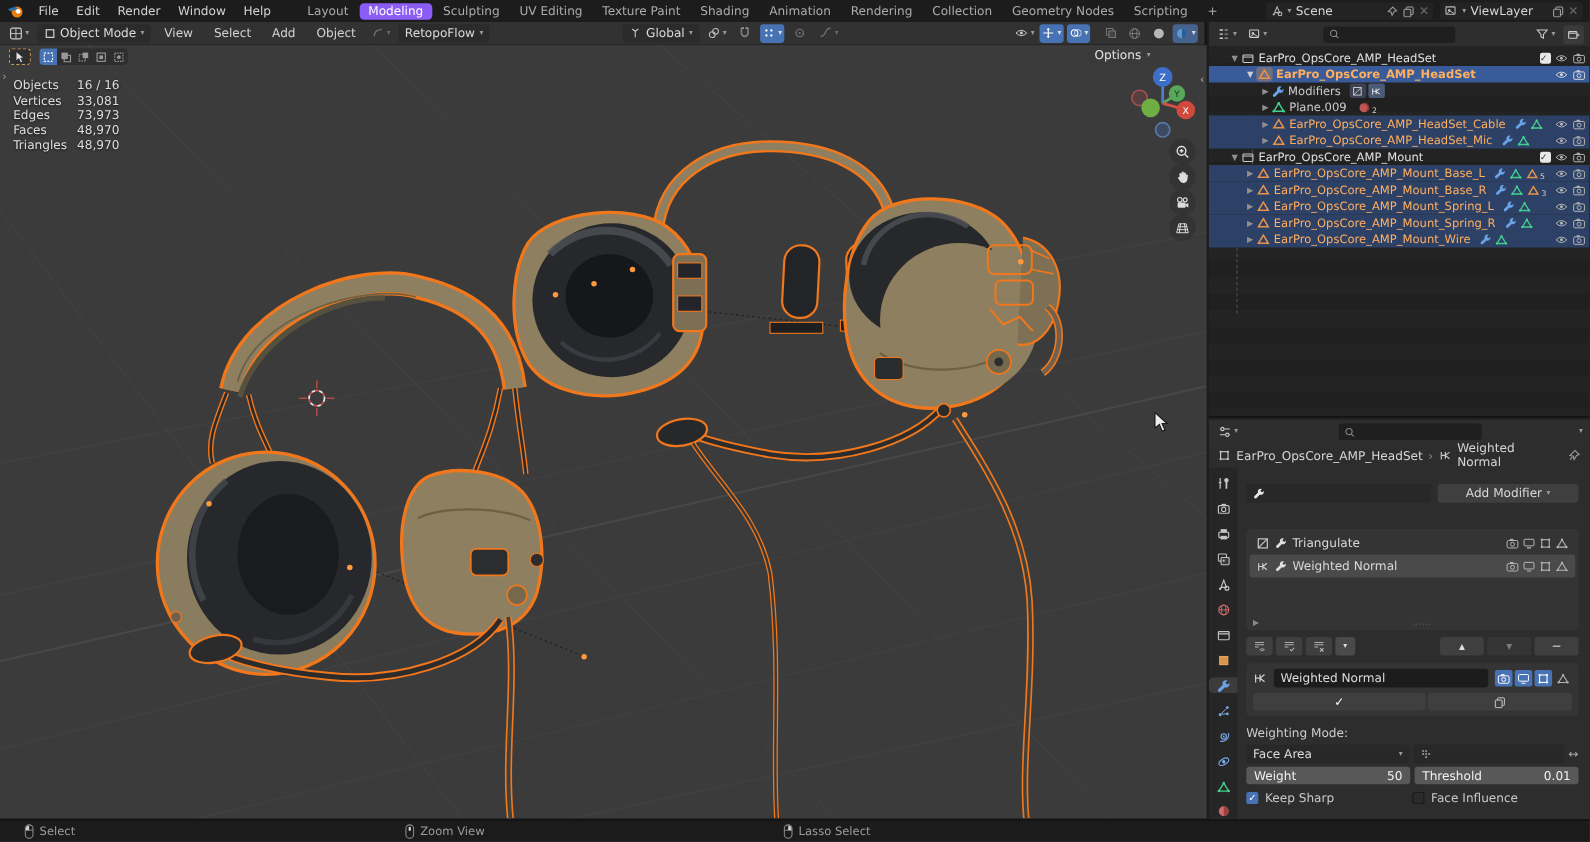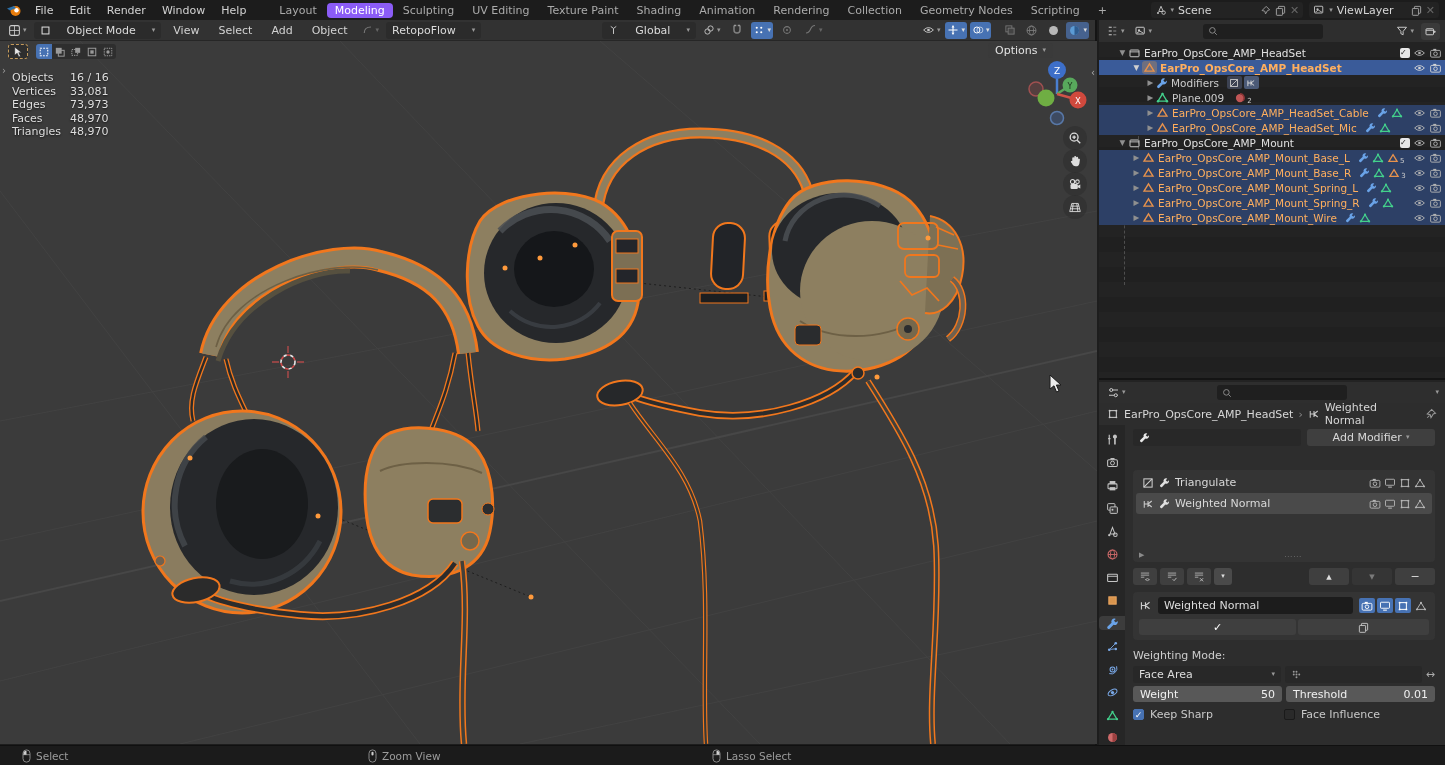--- a/index.html
+++ b/index.html
@@ -13,21 +13,21 @@
 .menu{padding:1px 7px;color:#d2d2d2;border-radius:3px}
 #workspaces{display:flex;margin-left:16px;gap:2px}
 .wtab{padding:1px 8px;color:#ababab;border-radius:4px}
 .wtab.active{background:#8b5cf6;color:#fff}
 .topright{margin-left:auto;display:flex;gap:6px;align-items:center}
 .selector{background:#232323;border-radius:3px;height:16px;display:flex;align-items:center;gap:4px;padding:0 4px;color:#d6d6d6}
 
 #main{position:absolute;top:20px;left:0;width:1445px;height:725px}
 #viewport{position:absolute;left:0;top:0;width:1097px;height:725px;border-right:2px solid #141414}
 #vheader{height:21px;background:#323232;border-bottom:1px solid #262626;display:flex;align-items:center;gap:5px;padding:0 6px;color:#dadada}
-.dd{background:#2b2b2b;border-radius:3px;padding:1px 6px;display:flex;align-items:center;gap:16px;height:17px}
+.dd{background:#2b2b2b;border-radius:3px;padding:1px 6px;display:flex;align-items:center;gap:4px;height:17px}
 .hbtn{height:17px;min-width:19px;border-radius:3px;display:flex;align-items:center;justify-content:center;gap:2px;padding:0 2px}
 .hbtn.on{background:#4772b3}
 .hbtn.dim{opacity:.5}
 #vcanvas{position:relative;width:1097px;height:703px;background:#3b3b3b;overflow:hidden}
 
 #toolrow{position:absolute;left:8px;top:3px;display:flex;gap:8px;align-items:center}
 .toolbtn{width:20px;height:15px;background:#2e2e2e;border:1px dashed #c49a5a;border-radius:3px;display:flex;align-items:center;justify-content:center}
 .selmodes{display:flex}
 .sm{width:16px;height:15px;background:#2e2e2e;display:flex;align-items:center;justify-content:center}
 .sm:first-child{border-radius:3px 0 0 3px}
@@ -61,21 +61,21 @@
 .modslot{width:15px;height:13px;background:#3c4252;border-radius:2px;display:flex;align-items:center;justify-content:center;margin-left:2px}
 .modslot.hl{background:#4b5a77}
 .vline{position:absolute;border-left:1px dashed #4e4e4e;width:0}
 
 #props{position:absolute;top:362px;left:0;width:346px;height:363px;background:#2d2d2d}
 #pheader{height:21px;background:#2e2e2e;display:flex;align-items:center;gap:6px;padding:0 6px}
 #pcrumb{height:22px;display:flex;align-items:center;gap:5px;padding:0 8px;color:#d6d6d6;background:#2d2d2d}
 #prail{position:absolute;left:0;top:43px;width:26px;height:320px;background:#262626;display:flex;flex-direction:column;align-items:center;padding-top:8px;gap:9px}
 .railtab{width:26px;height:17px;display:flex;align-items:center;justify-content:center}
 .railtab.active{background:#3c3c3c;border-radius:4px 0 0 4px}
-#pcontent{position:absolute;left:26px;top:39px;width:320px;height:320px;padding:8px 10px 0 8px}
+#pcontent{position:absolute;left:26px;top:50px;width:320px;height:320px;padding:8px 10px 0 8px}
 .pbox{background:#343434;border-radius:4px}
 .mrow{height:21px;display:flex;align-items:center;gap:5px;padding:0 6px;color:#d8d8d8}
 .mrow.sel{background:#4a4a4a;border-radius:3px}
 .mic4{display:flex;gap:3px;margin-left:auto}
 .fbtn{height:17px;background:#3f3f3f;border-radius:3px;display:flex;align-items:center;justify-content:center;gap:4px;color:#d8d8d8}
 .field{background:#282828;border-radius:3px;height:17px;display:flex;align-items:center;padding:0 6px;color:#dcdcdc}
 .slider{background:#585858;border-radius:3px;height:16px;display:flex;align-items:center;padding:0 7px;color:#f0f0f0}
 .ckb{width:11px;height:11px;border-radius:2px;background:#2a2a2a;border:1px solid #1a1a1a}
 .ckb.on{background:#4772b3;border-color:#4772b3;color:#fff;font-size:9px;line-height:10px;text-align:center}
 .togglei{width:16px;height:15px;border-radius:2px;display:flex;align-items:center;justify-content:center}

